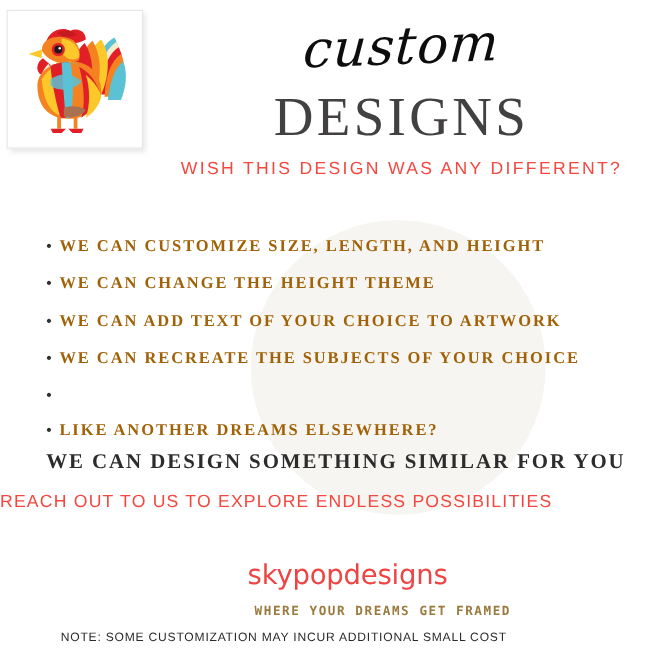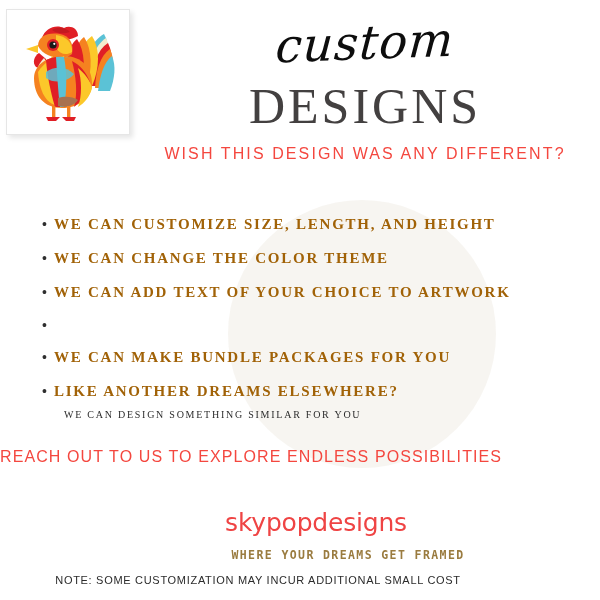--- a/index.html
+++ b/index.html
@@ -125,26 +125,25 @@
   }
   .bullet-text {
     font-family: "Liberation Serif", "DejaVu Serif", serif;
     font-weight: 700;
     font-size: 15px;
     letter-spacing: 1.75px;
     color: #a16207;
     white-space: nowrap;
   }
   .bullet-cont {
-    margin-left: 22px;
     margin-top: -8px;
     margin-bottom: 17px;
     font-family: "Liberation Serif", "DejaVu Serif", serif;
-    font-weight: 400;
-    font-size: 10px;
+    font-weight: 700;
+    font-size: 19px;
     letter-spacing: 1.75px;
     color: #2c2c2c;
     white-space: nowrap;
   }
 
   
   .cta {
     position: absolute;
     left: 0;
     top: 448px;
@@ -264,32 +263,32 @@
     <div class="sub-red">WISH  THIS  DESIGN  WAS ANY DIFFERENT?</div>
   </div>
 
   <ul class="bullets">
     <li class="bullet-row">
       <span class="bullet-dot">•</span>
       <span class="bullet-text">WE CAN CUSTOMIZE SIZE, LENGTH, AND HEIGHT</span>
     </li>
     <li class="bullet-row">
       <span class="bullet-dot">•</span>
-      <span class="bullet-text">WE CAN CHANGE THE COLOR THEME</span>
+      <span class="bullet-text">WE CAN CHANGE THE HEIGHT THEME</span>
     </li>
     <li class="bullet-row">
       <span class="bullet-dot">•</span>
       <span class="bullet-text">WE CAN ADD TEXT OF YOUR CHOICE TO ARTWORK</span>
     </li>
     <li class="bullet-row">
       <span class="bullet-dot">•</span>
-    </li>
-    <li class="bullet-row">
-      <span class="bullet-dot">•</span>
-      <span class="bullet-text">WE CAN MAKE BUNDLE PACKAGES FOR YOU</span>
+      <span class="bullet-text">WE CAN RECREATE THE SUBJECTS OF YOUR CHOICE</span>
+    </li>
+    <li class="bullet-row">
+      <span class="bullet-dot">•</span>
     </li>
     <li class="bullet-row">
       <span class="bullet-dot">•</span>
       <span class="bullet-text">LIKE ANOTHER DREAMS ELSEWHERE?</span>
     </li>
     <li class="bullet-cont">WE CAN DESIGN SOMETHING SIMILAR FOR YOU</li>
   </ul>
 
   <div class="cta">REACH OUT TO US TO EXPLORE ENDLESS POSSIBILITIES</div>
 

